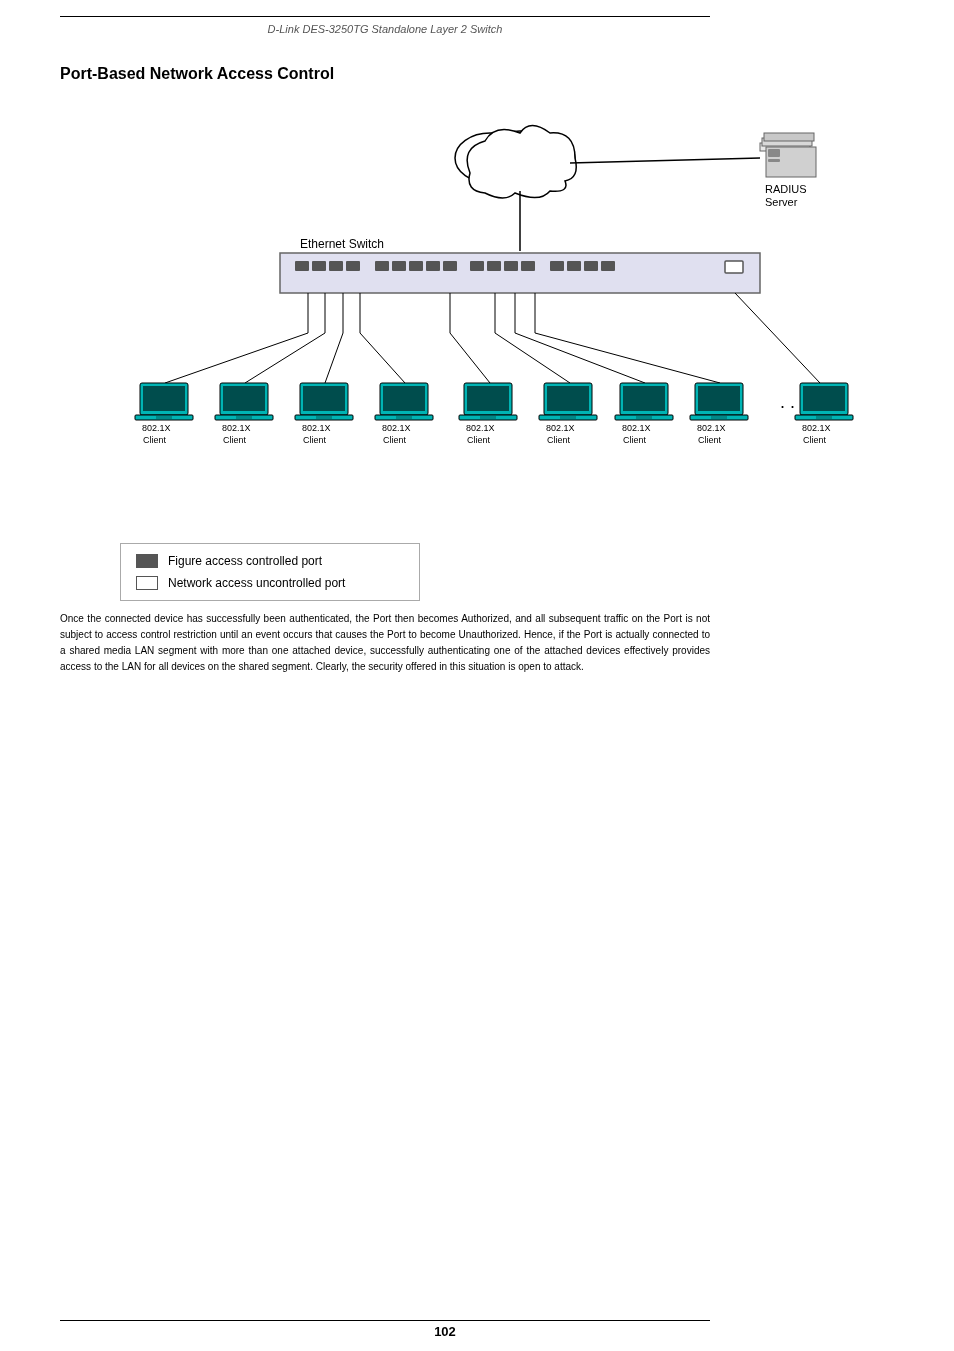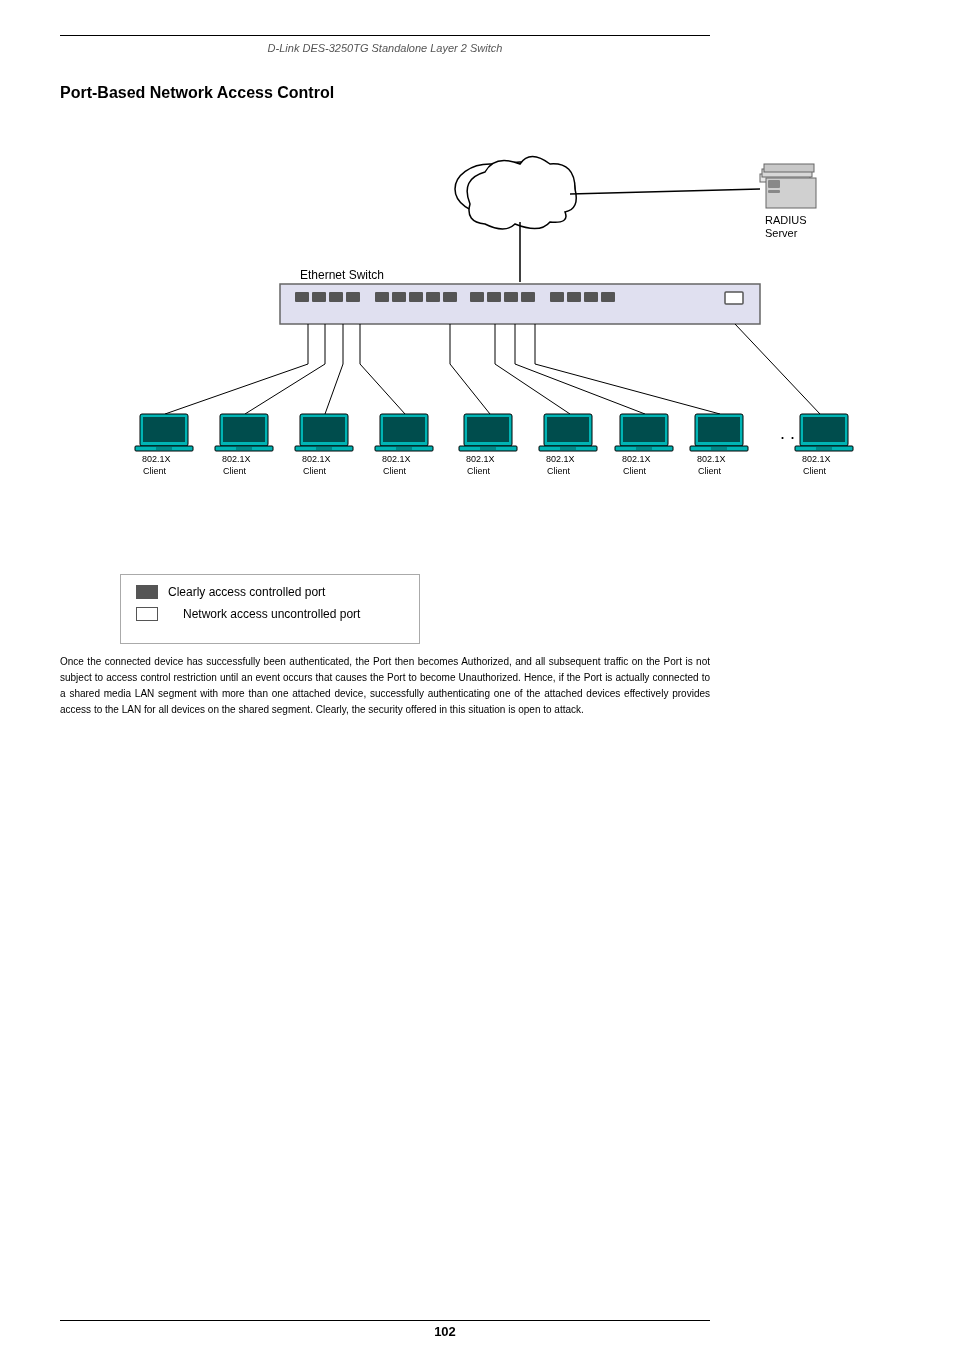--- a/index.html
+++ b/index.html
@@ -9,41 +9,41 @@
       font-size: 13px;
       color: #000;
       width: 954px;
       min-height: 1351px;
       position: relative;
     }
 
     .page-container {
       width: 770px;
       min-height: 1351px;
-      padding: 35px 60px 40px 60px;
+      padding: 16px 60px 40px 60px;
       position: relative;
     }
 
     .header-line {
       border-top: 1px solid #000;
       margin-bottom: 6px;
     }
 
     .header-text {
       text-align: center;
       font-size: 11px;
       color: #555;
       font-style: italic;
       margin-bottom: 30px;
     }
 
     .section-title {
       font-size: 16px;
       font-weight: bold;
-      margin-bottom: 32px;
+      margin-bottom: 20px;
     }
 
     .diagram-container {
       width: 100%;
       position: relative;
       margin-bottom: 20px;
     }
 
     
     .legend-box {
@@ -54,22 +54,21 @@
     }
 
     .legend-item {
       display: flex;
       align-items: center;
       margin-bottom: 8px;
       font-size: 12px;
     }
 
     .legend-item:last-child {
-      margin-bottom: 12px;
-      gap: 15px;
+      margin-bottom: 0;
     }
 
     .legend-icon-controlled {
       width: 22px;
       height: 14px;
       background: #555;
       margin-right: 10px;
       flex-shrink: 0;
     }
 
@@ -299,21 +298,21 @@
       </g>
       <text x="742" y="328" font-size="9" font-family="Arial">802.1X</text>
       <text x="743" y="340" font-size="9" font-family="Arial">Client</text>
 
     </svg>
   </div>
 
   <div class="legend-box">
     <div class="legend-item">
       <div class="legend-icon-controlled"></div>
-      <span>Clearly access controlled port</span>
+      <span>Figure access controlled port</span>
     </div>
     <div class="legend-item">
       <div class="legend-icon-uncontrolled"></div>
       <span>Network access uncontrolled port</span>
     </div>
   </div>
 
 
   <p class="body-text">Once the connected device has successfully been authenticated, the Port then becomes Authorized, and all subsequent traffic on the Port is not subject to access control restriction until an event occurs that causes the Port to become Unauthorized. Hence, if the Port is actually connected to a shared media LAN segment with more than one attached device, successfully authenticating one of the attached devices effectively provides access to the LAN for all devices on the shared segment. Clearly, the security offered in this situation is open to attack.</p>
 

